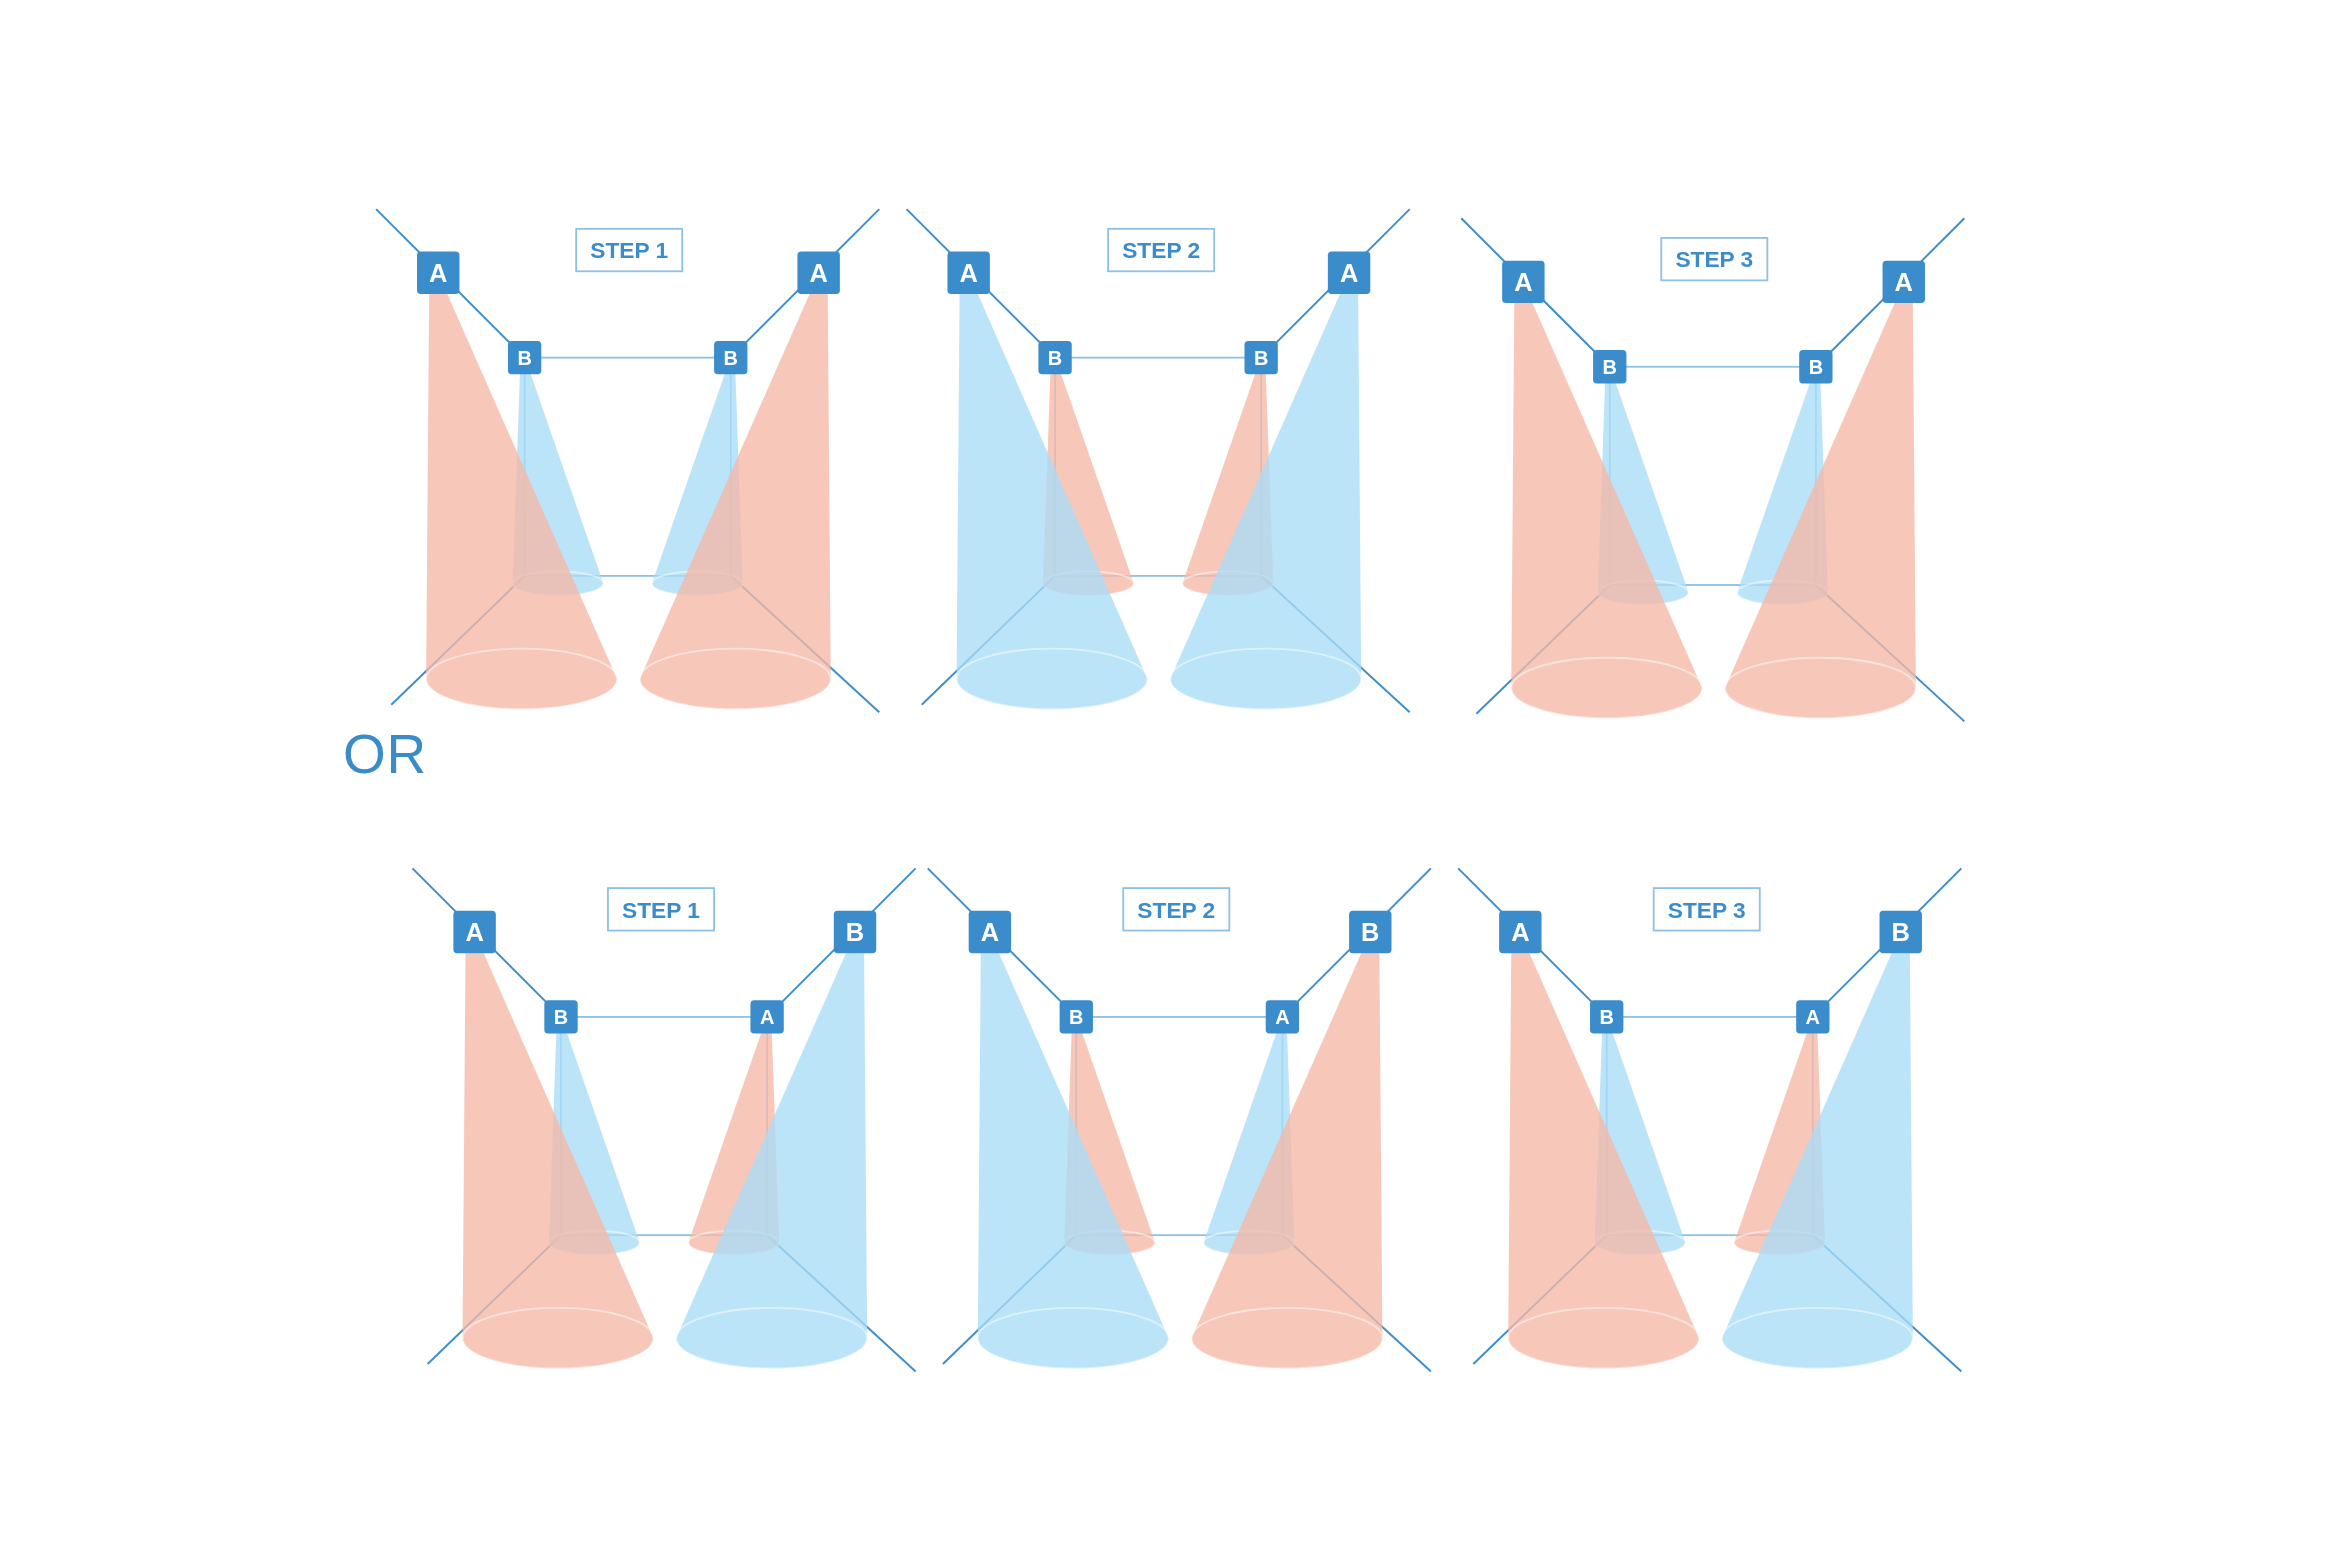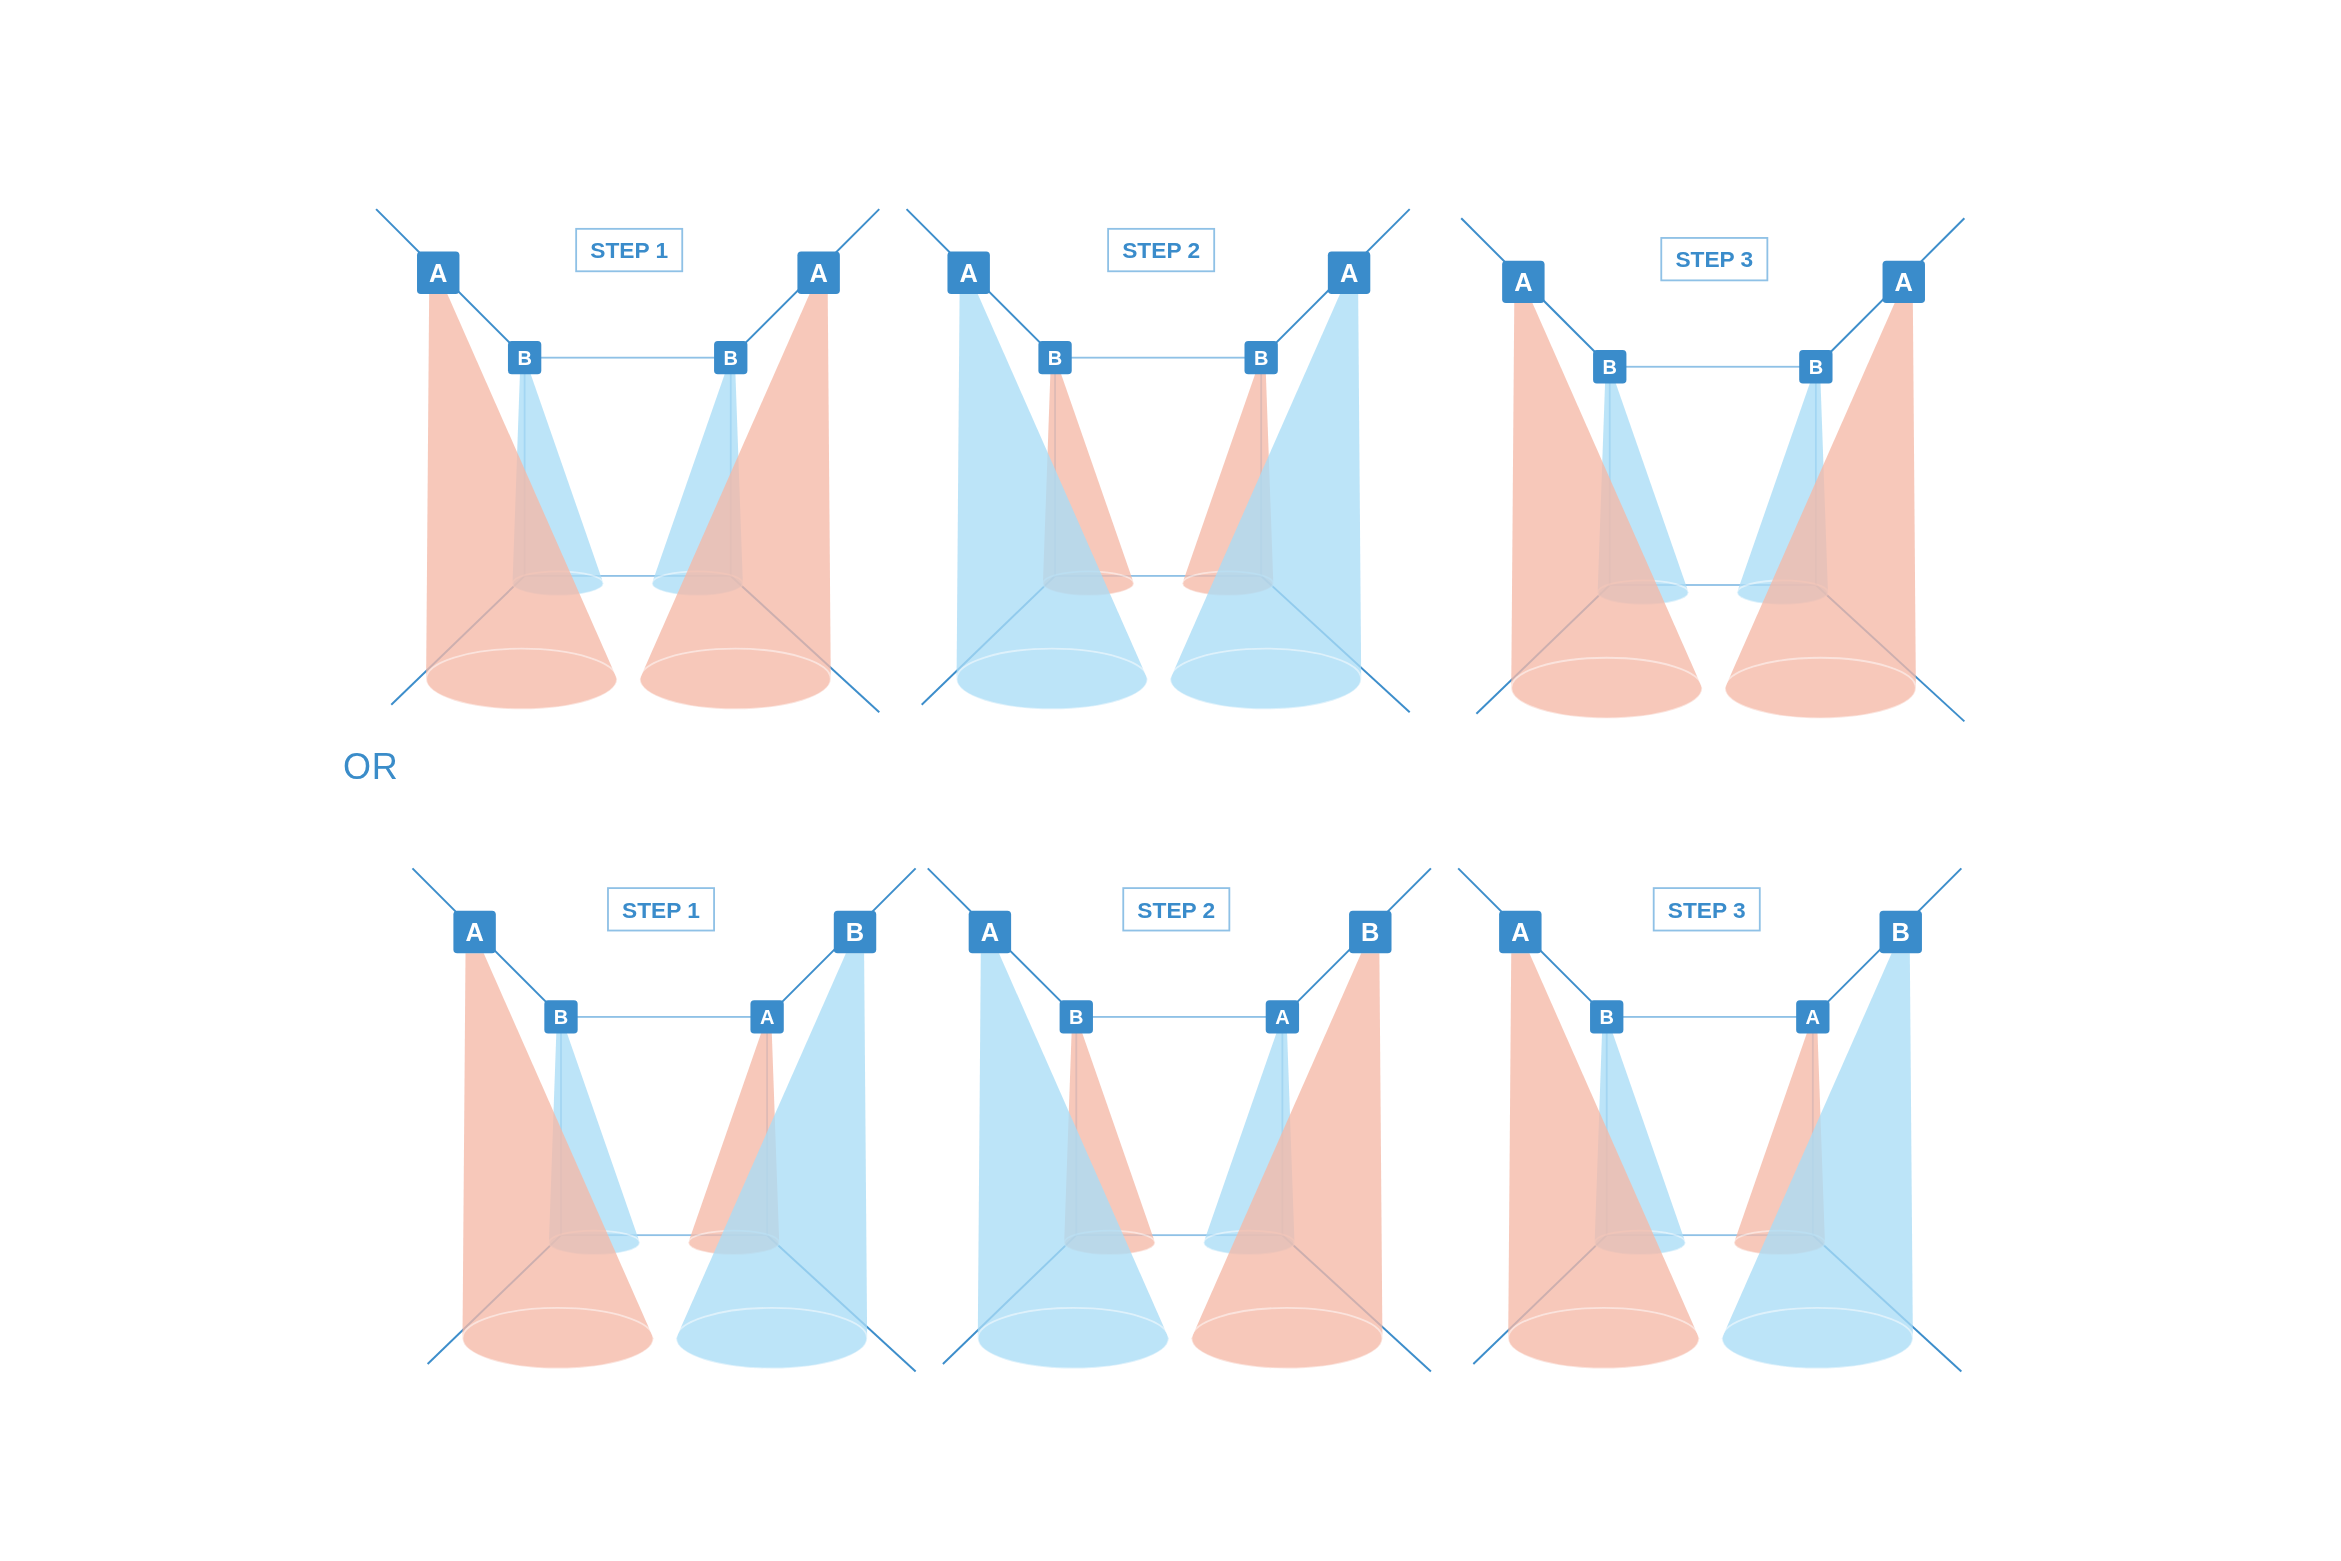--- a/index.html
+++ b/index.html
@@ -1,18 +1,18 @@
 <!DOCTYPE html>
 <html style="font-size:12.5px"><head>
 <meta charset="utf-8">
 <style>
   html, body { margin:0; padding:0; background:#ffffff; }
   body { width:2342px; height:1561px; overflow:hidden; position:relative; font-family:"Liberation Sans", sans-serif; }
   #diagram { position:absolute; left:0; top:0; width:2342px; height:1561px; }
-  .or-label { position:absolute; left:343px; top:746px; font-family:"Liberation Sans", sans-serif; font-size:36px; color:#3a8cc9; font-weight:normal; letter-spacing:0.8px; }
+  .or-label { position:absolute; left:343px; top:722px; font-family:"Liberation Sans", sans-serif; font-size:55px; color:#3a8cc9; font-weight:normal; letter-spacing:0.8px; }
 </style>
 </head>
 <body>
 
 <svg id="diagram" viewBox="0 0 1545 1030" xmlns="http://www.w3.org/2000/svg">
     <g>
       <g stroke="#3d8ecb" stroke-width="1.3" fill="none">
         <line x1="248" y1="138" x2="346" y2="236"></line>
         <line x1="580" y1="138" x2="482" y2="236"></line>
         <line x1="346" y1="380" x2="258" y2="465"></line>

